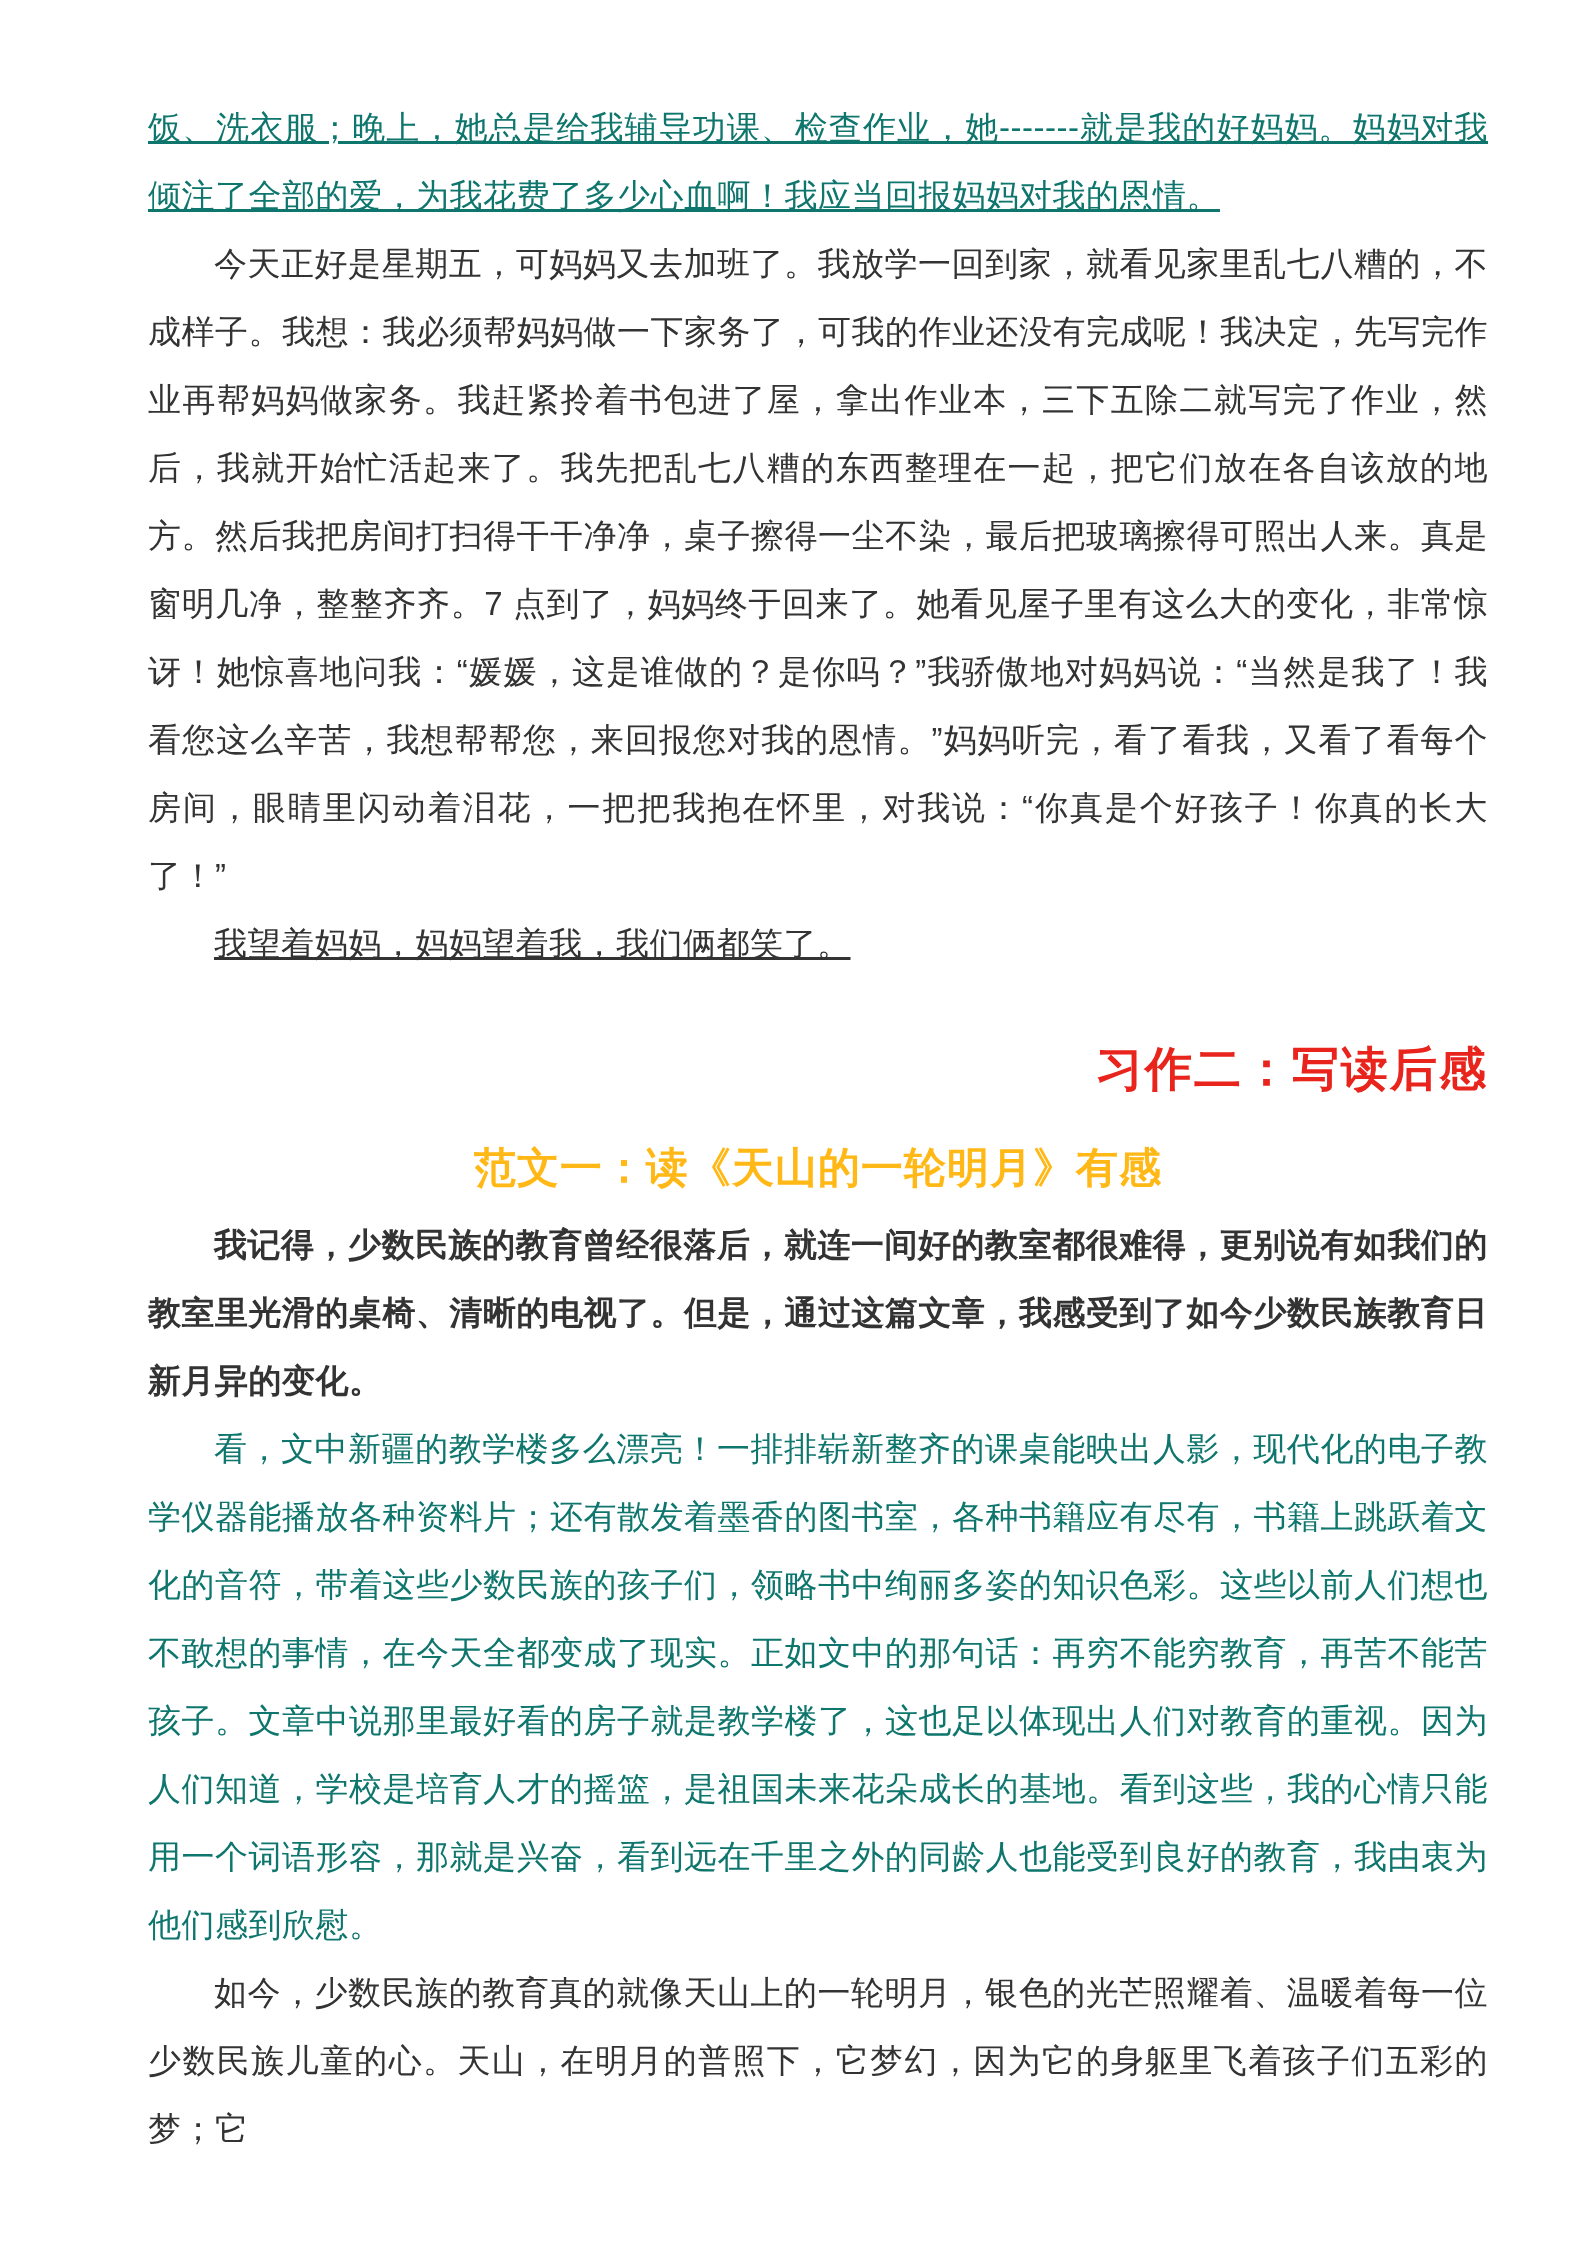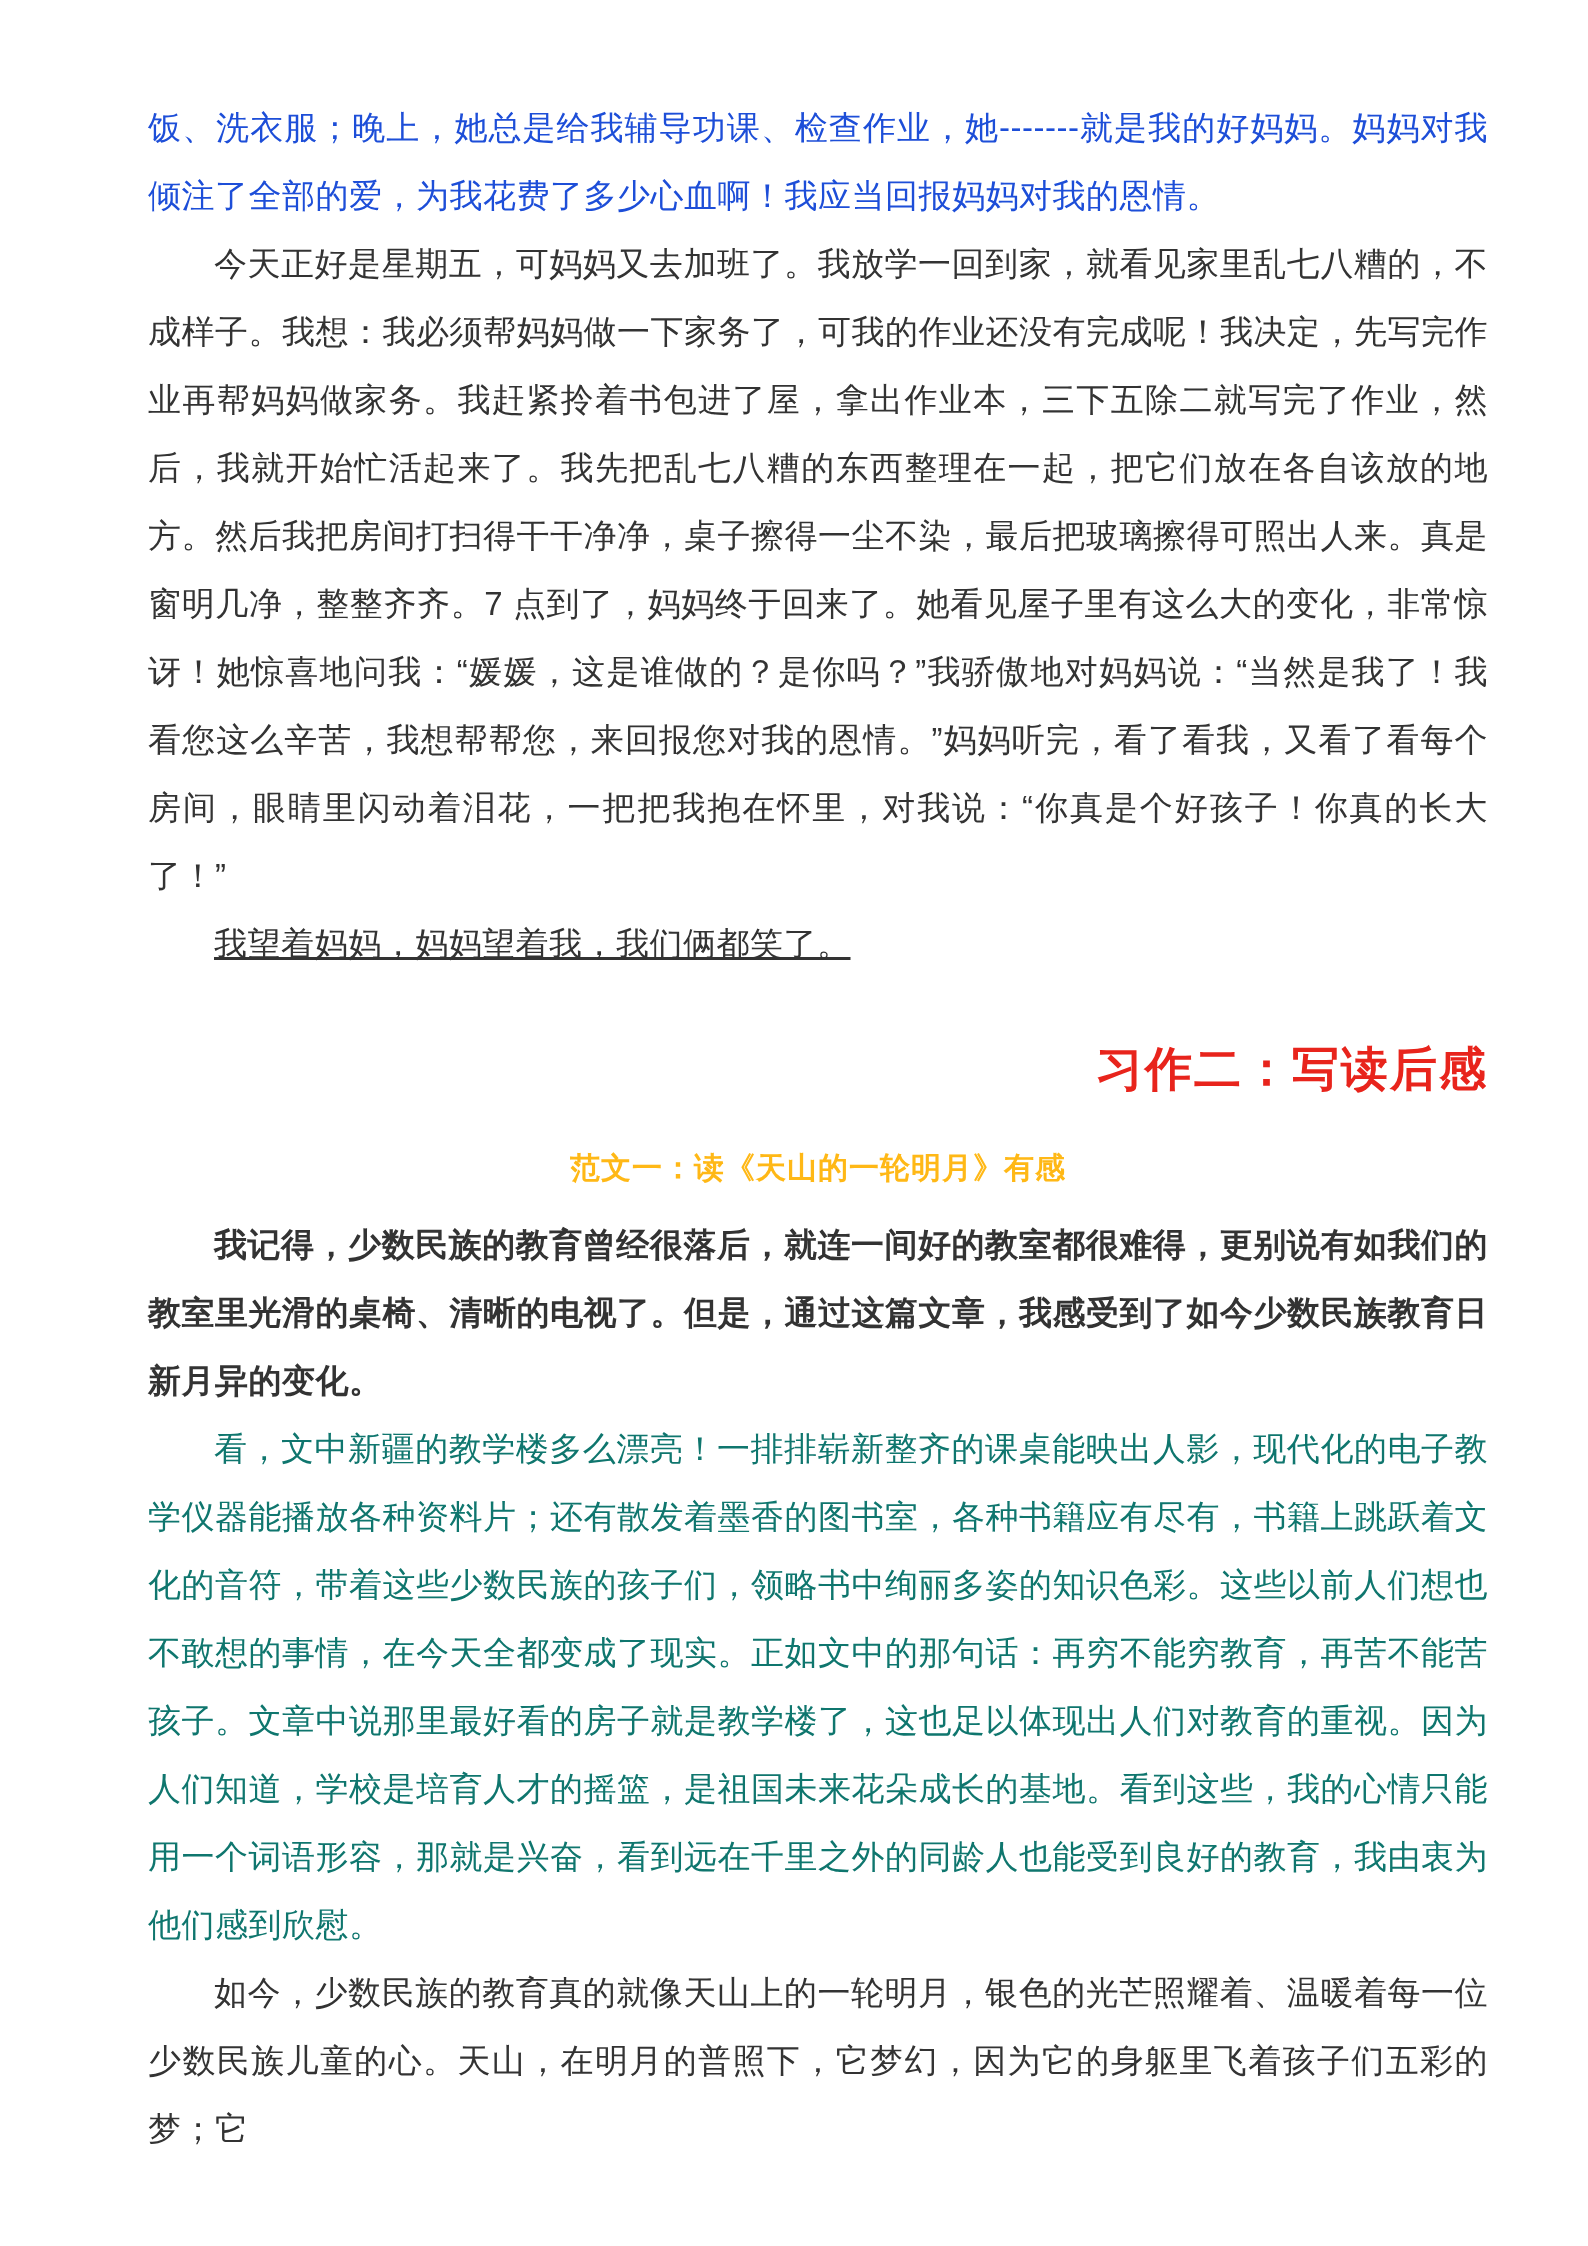--- a/index.html
+++ b/index.html
@@ -35,34 +35,34 @@
   h1.section-title {
     margin: 48px 0 0 0;
     font-size: 47px;
     line-height: 85px;
     font-weight: bold;
     text-align: right;
     letter-spacing: 2px;
   }
   h2.section-subtitle {
     margin: 22px 0 8px 0;
-    font-size: 30px;
+    font-size: 42px;
     line-height: 70px;
     font-weight: bold;
     text-align: center;
     letter-spacing: 1px;
   }
 </style>
 </head>
 <body>
 
 <div class="page">
   <div class="doc-content">
 
-    <p class="body-par" style="color: #1d4ed8;">饭、洗衣服；晚上，她总是给我辅导功课、检查作业，她-------就是我的好妈妈。妈妈对我倾注了全部的爱，为我花费了多少心血啊！我应当回报妈妈对我的恩情。</p>
+    <p class="body-par" style="color: #0f766e; text-decoration: underline;">饭、洗衣服；晚上，她总是给我辅导功课、检查作业，她-------就是我的好妈妈。妈妈对我倾注了全部的爱，为我花费了多少心血啊！我应当回报妈妈对我的恩情。</p>
 
     <p class="body-par indent" style="color: rgb(51, 51, 51);">今天正好是星期五，可妈妈又去加班了。我放学一回到家，就看见家里乱七八糟的，不成样子。我想：我必须帮妈妈做一下家务了，可我的作业还没有完成呢！我决定，先写完作业再帮妈妈做家务。我赶紧拎着书包进了屋，拿出作业本，三下五除二就写完了作业，然后，我就开始忙活起来了。我先把乱七八糟的东西整理在一起，把它们放在各自该放的地方。然后我把房间打扫得干干净净，桌子擦得一尘不染，最后把玻璃擦得可照出人来。真是窗明几净，整整齐齐。7 点到了，妈妈终于回来了。她看见屋子里有这么大的变化，非常惊讶！她惊喜地问我：“媛媛，这是谁做的？是你吗？”我骄傲地对妈妈说：“当然是我了！我看您这么辛苦，我想帮帮您，来回报您对我的恩情。”妈妈听完，看了看我，又看了看每个房间，眼睛里闪动着泪花，一把把我抱在怀里，对我说：“你真是个好孩子！你真的长大了！”</p>
 
     <p class="body-par indent" style="color: rgb(51, 51, 51); text-decoration: underline;">我望着妈妈，妈妈望着我，我们俩都笑了。</p>
 
     <h1 class="section-title" style="color: rgb(232, 36, 28);">习作二：写读后感</h1>
 
     <h2 class="section-subtitle" style="color: rgb(255, 184, 22);">范文一：读《天山的一轮明月》有感</h2>
 
 

